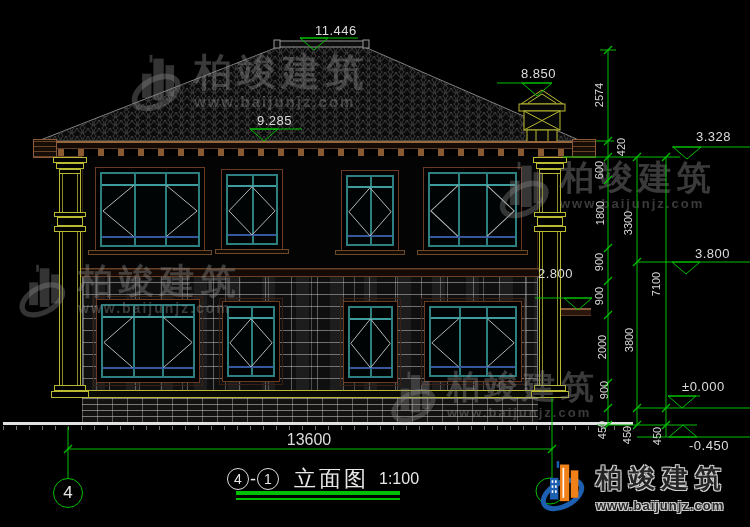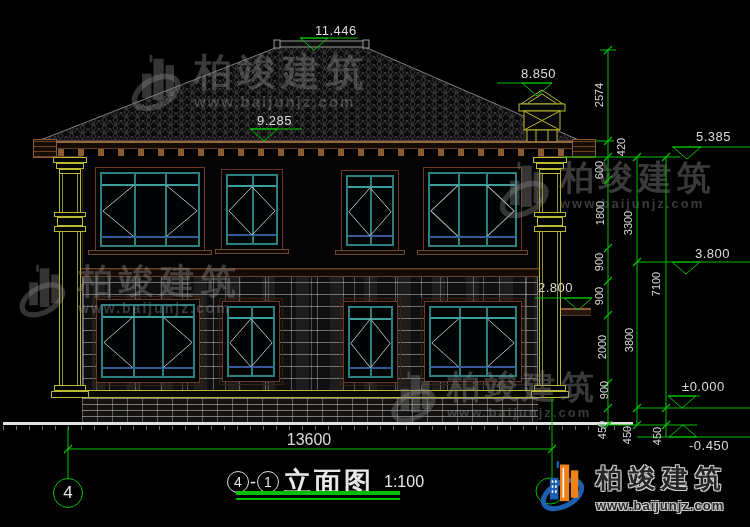--- a/index.html
+++ b/index.html
@@ -75,21 +75,21 @@
   
   .logo{left:540px;top:455px;display:flex;align-items:center;}
   .logo-brand{font-size:26px;font-weight:700;letter-spacing:7px;color:#262626;white-space:nowrap;
      text-shadow:-1px -1px 0 #cfcfcf,1px -1px 0 #cfcfcf,-1px 1px 0 #cfcfcf,1px 1px 0 #cfcfcf;}
   .logo-site{font-size:13px;font-weight:700;letter-spacing:1px;color:#262626;white-space:nowrap;margin-top:2px;
      text-shadow:-1px -1px 0 #cfcfcf,1px -1px 0 #cfcfcf,-1px 1px 0 #cfcfcf,1px 1px 0 #cfcfcf;}
   .titleblock{left:227px;top:464px;display:flex;align-items:center;color:#e8e8e8;}
   .circ{display:inline-block;width:22px;height:22px;border:1.5px solid #dcdcdc;border-radius:50%;
         font-size:14px;line-height:20px;text-align:center;}
   .tdash{font-size:18px;margin:0 1px;}
-  .tname{font-size:27px;letter-spacing:3px;margin-left:5px;white-space:nowrap;font-weight:bold;}
+  .tname{font-size:22px;letter-spacing:3px;margin-left:15px;white-space:nowrap;}
   .tscale{font-size:16px;margin-left:10px;}
   .ul1{left:236px;top:491px;width:164px;height:4px;background:#00bf00;}
   .ul2{left:236px;top:498px;width:164px;height:2px;background:#00bf00;}
 </style>
 </head>
 <body>
 
 <div id="canvas">
 
   <svg class="layer">
@@ -339,23 +339,23 @@
 
     <path d="M68,427 V479 M552,398 V478 M68,449 H552"></path>
     <path d="M64,453 L72,445 M548,453 L556,445" stroke-width="1.3"></path>
 
     <ellipse cx="550" cy="491" rx="14" ry="13"></ellipse>
   </svg>
 
   <div class="lvl" style="left:315px;top:23px">11.446</div>
   <div class="lvl" style="left:521px;top:66px">8.850</div>
   <div class="lvl" style="left:257px;top:113px">9.285</div>
-  <div class="lvl" style="left:696px;top:129px">5.385</div>
+  <div class="lvl" style="left:696px;top:129px">3.328</div>
   <div class="lvl" style="left:695px;top:246px">3.800</div>
-  <div class="lvl" style="left:538px;top:280px">2.800</div>
+  <div class="lvl" style="left:538px;top:266px">2.800</div>
   <div class="lvl" style="left:682px;top:379px">±0.000</div>
   <div class="lvl" style="left:689px;top:438px">-0.450</div>
 
   <div class="vdim" style="left:599px;top:95px">2574</div>
   <div class="vdim" style="left:621px;top:147px">420</div>
   <div class="vdim" style="left:599px;top:170px">600</div>
   <div class="vdim" style="left:600px;top:213px">1800</div>
   <div class="vdim" style="left:599px;top:262px">900</div>
   <div class="vdim" style="left:599px;top:296px">900</div>
   <div class="vdim" style="left:602px;top:347px">2000</div>

